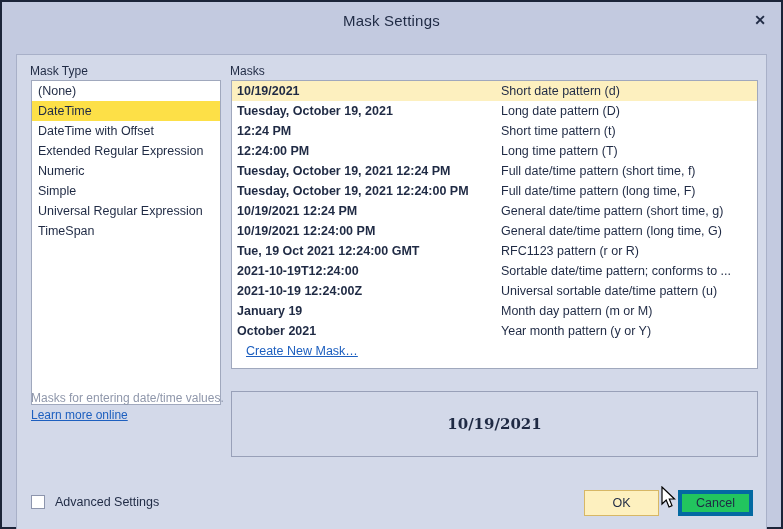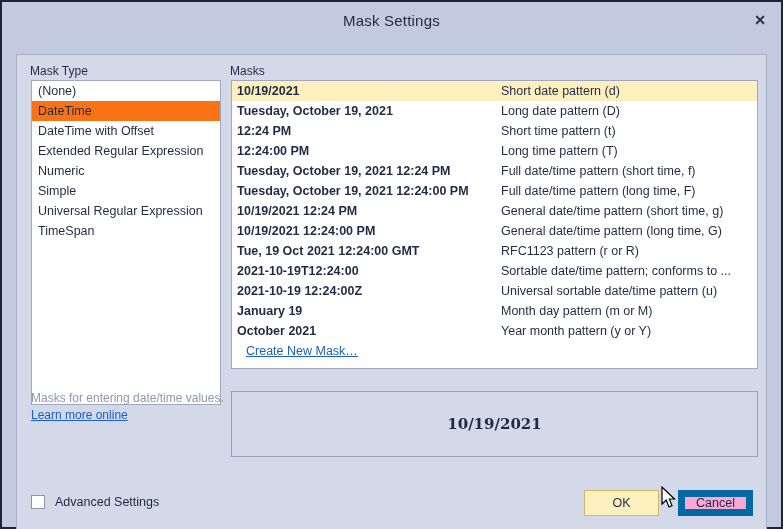--- a/index.html
+++ b/index.html
@@ -81,21 +81,21 @@
   }
   .mt-item {
     height: 20px;
     line-height: 20px;
     padding-left: 6px;
     font-size: 12.5px;
     color: #1f2a44;
     white-space: nowrap;
     cursor: default;
   }
-  .mt-item.selected { background: #f97316; }
+  .mt-item.selected { background: #fde047; }
 
   
   #hint-text {
     position: absolute;
     left: 14px; top: 336px;
     font-size: 12px;
     color: #8f97ab;
   }
   #learn-link {
     position: absolute;
@@ -192,22 +192,22 @@
     right: 13px; top: 435px;
     display: flex;
     gap: 19px;
   }
   .dlg-btn {
     width: 75px;
     height: 26px;
     font-family: "Liberation Sans", sans-serif;
     font-size: 12.5px;
     color: #1f2a44;
-    background: #f9a8d4;
-    border: 7px solid #0369a1;
+    background: #22c55e;
+    border: 4px solid #0369a1;
     cursor: pointer;
     display: flex;
     align-items: center;
     justify-content: center;
   }
   .dlg-btn.hover {
     background: #fdf0bf;
     border: 1px solid #d7b765;
   }
 

